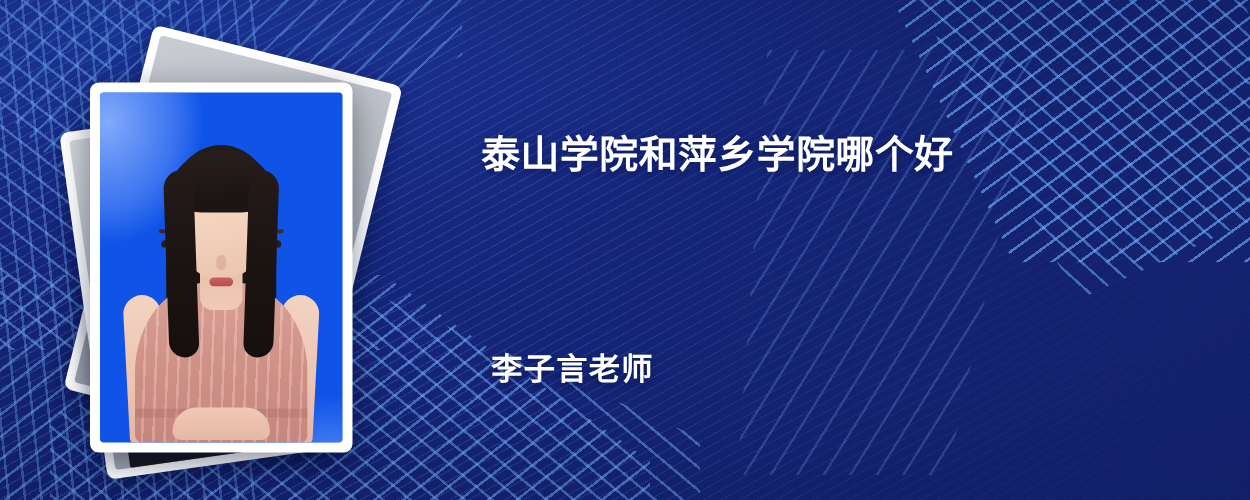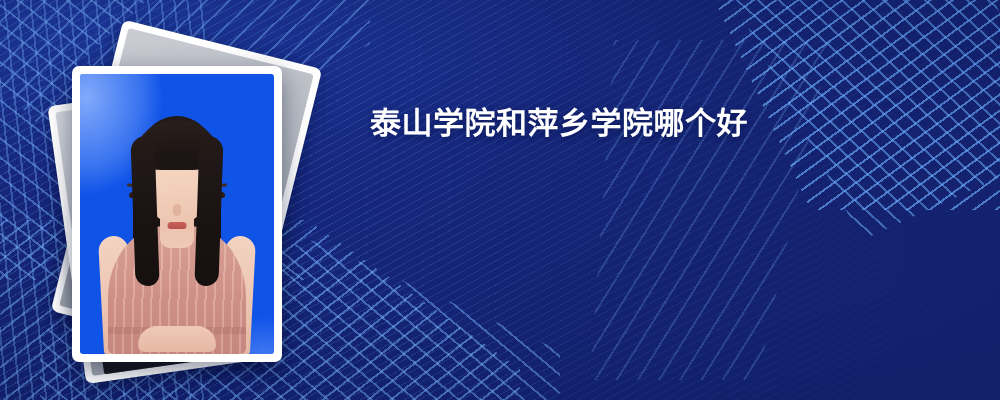--- a/index.html
+++ b/index.html
@@ -419,21 +419,21 @@
     position: absolute;
     left: 10%; bottom: 7px;
     width: 68%; height: 42px;
     background: #16181c;
     border-radius: 2px;
   }
 
   
   .text-col {
     position: absolute;
-    left: 370px;
+    left: 385px;
     top: 0;
     width: 560px;
     height: 280px;
   }
   .headline {
     position: absolute;
     top: 103px;
     left: 0;
     margin: 0;
     font-size: 31px;
@@ -519,15 +519,16 @@
           <div class="p-hair-l"></div>
           <div class="p-hair-r"></div>
           <div class="p-hands"></div>
         </div>
       </div>
     </div>
   </div>
 
   <div class="text-col">
     <h1 class="headline">泰山学院和萍乡学院哪个好</h1>
+    <div class="author">李子言老师</div>
   </div>
 
 </div>
 
 </body></html>

